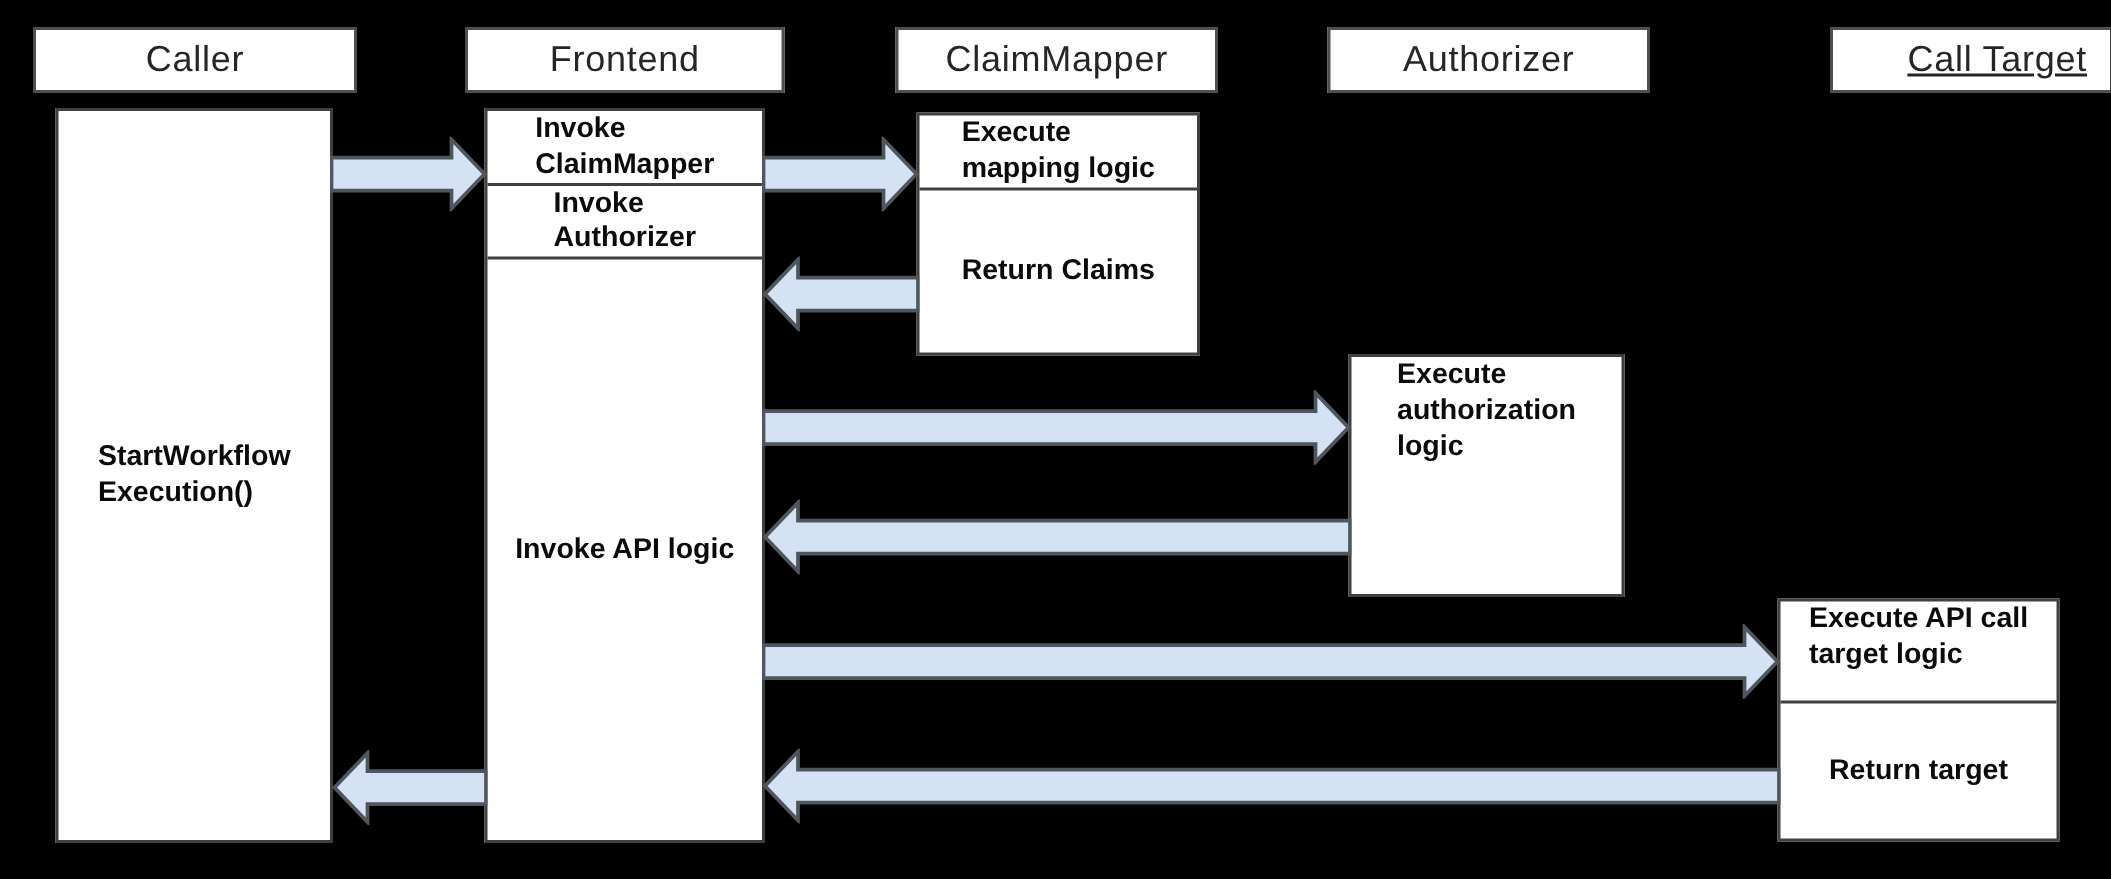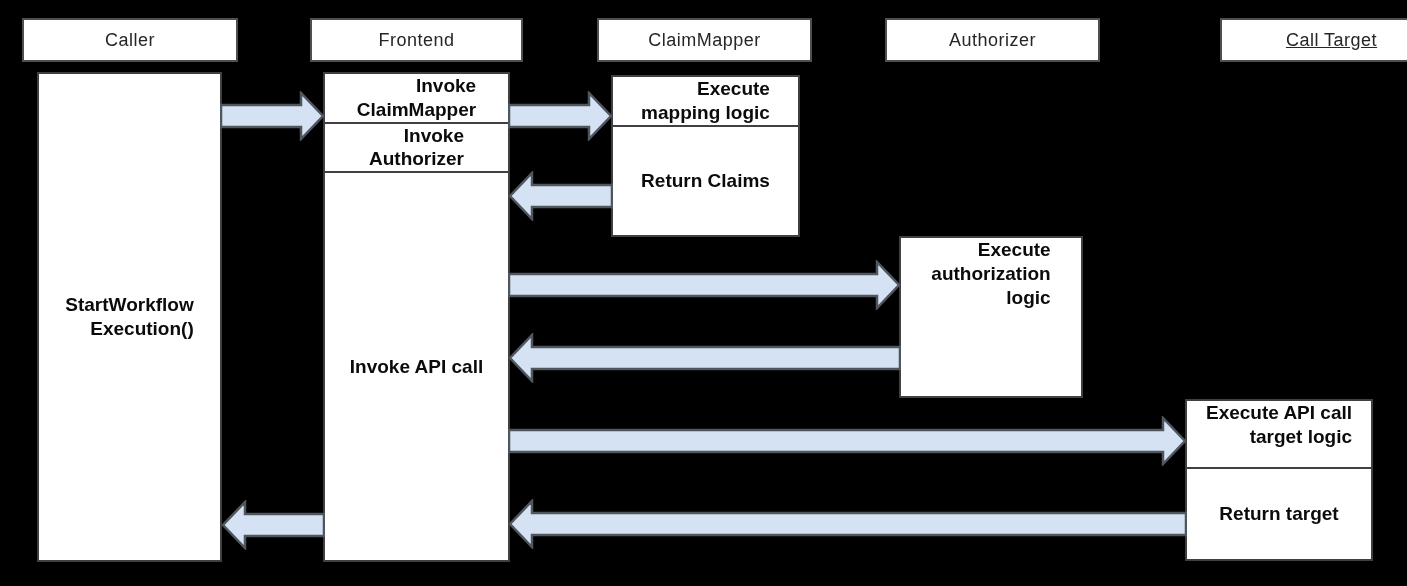--- a/index.html
+++ b/index.html
@@ -19,21 +19,21 @@
   .header {
     position: absolute;
     top: 18px;
     height: 44px;
     background: var(--box-fill, #fff);
     border: 2px solid var(--header-border, #4f4f4f);
     box-sizing: border-box;
     display: flex;
     align-items: center;
     justify-content: center;
-    font-size: 18px;
+    font-size: 24px;
     font-weight: 400;
     letter-spacing: 0.5px;
     color: var(--header-text, #262626);
   }
   .h-caller      { left: 22px;   width: 216px; }
   .h-frontend    { left: 310px;  width: 213px; }
   .h-claimmapper { left: 597px;  width: 215px; }
   .h-authorizer  { left: 885px;  width: 215px; }
   .h-calltarget  { left: 1220px; width: 223px; text-decoration: underline; }
 
@@ -49,21 +49,21 @@
   .a-caller      { left: 37px;   top: 72px;  width: 185px; height: 490px; }
   .a-frontend    { left: 323px;  top: 72px;  width: 187px; height: 490px; }
   .a-claimmapper { left: 611px;  top: 75px;  width: 189px; height: 162px; }
   .a-authorizer  { left: 899px;  top: 236px; width: 184px; height: 162px; }
   .a-calltarget  { left: 1185px; top: 399px; width: 188px; height: 162px; gap: 18px; }
 
   .segment {
     display: flex;
     align-items: center;
     justify-content: center;
-    text-align: right;
+    text-align: left;
     white-space: pre-line;
     font-weight: bold;
     font-size: 19px;
     line-height: 1.25;
     color: var(--body-text, #0b0b0b);
     flex: 1 1 auto;
     min-height: 0;
   }
   .segment.fixed { flex: 0 0 auto; }
   .segment + .segment { border-top: 2px solid var(--box-border, #404040); }
@@ -104,21 +104,21 @@
   <div class="activation a-caller">
     <div class="segment">StartWorkflow
 Execution()</div>
   </div>
 
   <div class="activation a-frontend">
     <div class="segment fixed seg-fe-1">Invoke
 ClaimMapper</div>
     <div class="segment fixed seg-fe-2">Invoke
 Authorizer</div>
-    <div class="segment">Invoke API call</div>
+    <div class="segment">Invoke API logic</div>
   </div>
 
   <div class="activation a-claimmapper">
     <div class="segment fixed seg-cm-1">Execute
 mapping logic</div>
     <div class="segment">Return Claims</div>
   </div>
 
   <div class="activation a-authorizer">
     <div class="segment fixed seg-az-1">Execute

